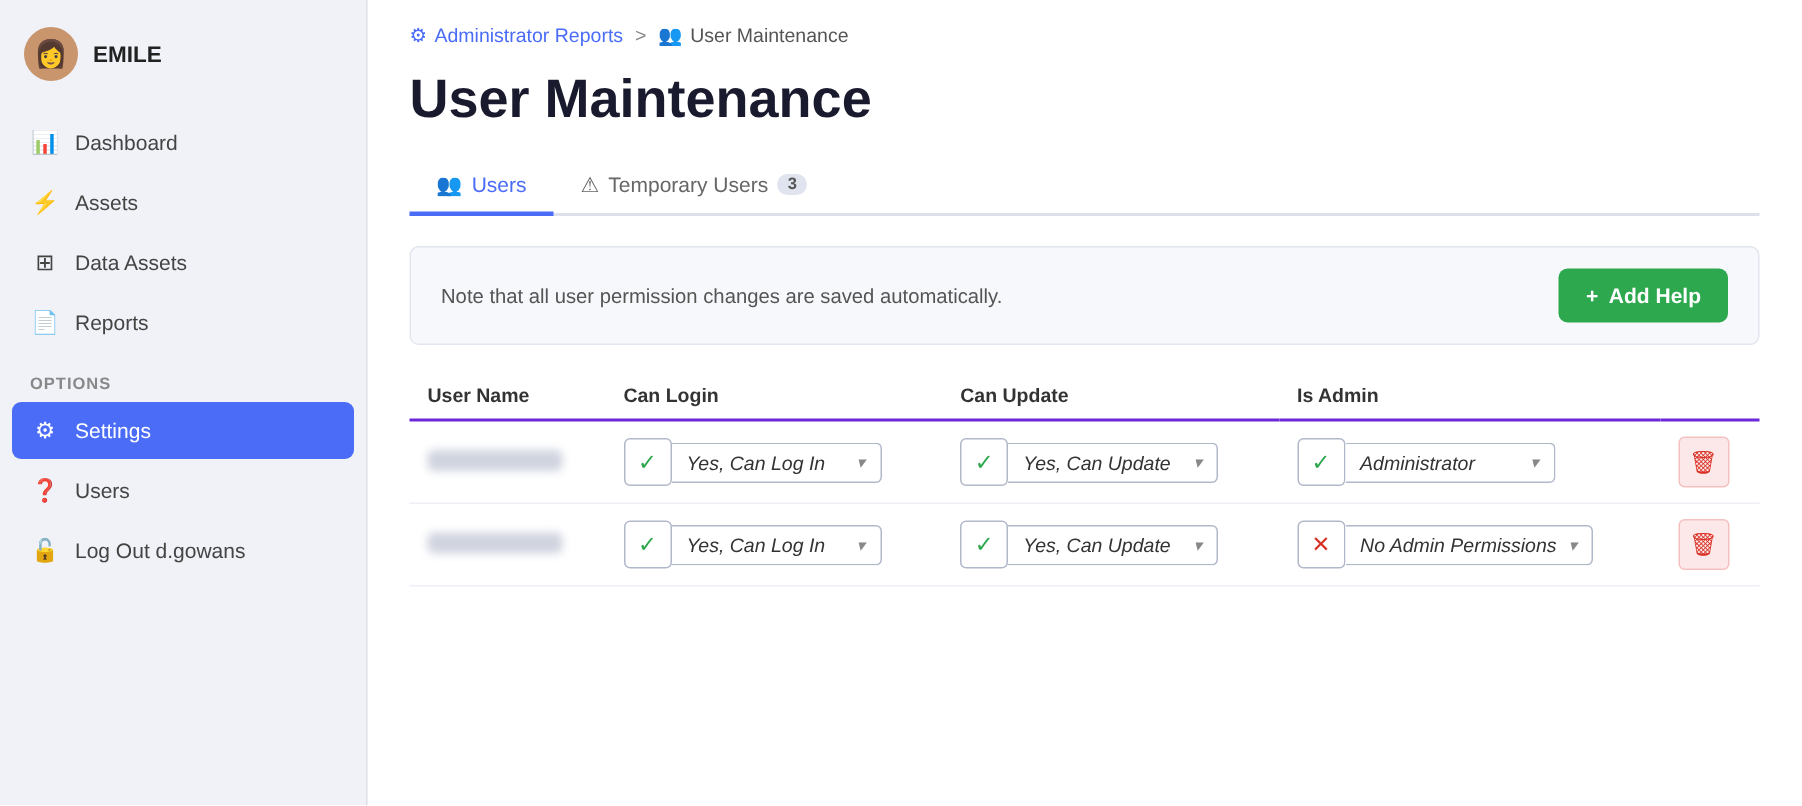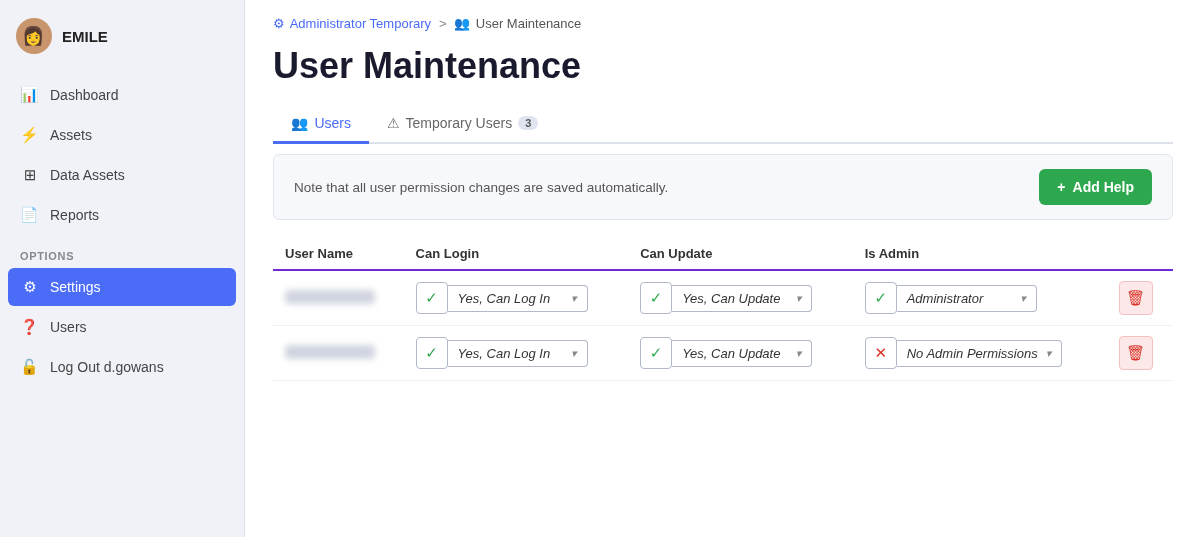--- a/index.html
+++ b/index.html
@@ -114,21 +114,21 @@
       background: #e0e4ef;
       color: #555;
       border-radius: 10px;
       padding: 1px 7px;
       font-size: 11px;
       font-weight: 600;
     }
 
     
     #content {
-      padding: 10px 28px;
+      padding: 20px 28px;
       flex: 1;
       overflow-y: auto;
     }
     #info-bar {
       display: flex;
       align-items: center;
       justify-content: space-between;
       background: #f7f8fb;
       border: 1px solid #e2e6ef;
       border-radius: 6px;
@@ -258,21 +258,21 @@
       <span>Log Out d.gowans</span>
     </div>
   </div>
 </div>
 
 <div id="main">
 
   <div id="breadcrumb">
     <span class="breadcrumb-link">
       <span>⚙</span>
-      <span>Administrator Temporary</span>
+      <span>Administrator Reports</span>
     </span>
     <span class="breadcrumb-sep">&gt;</span>
     <span class="breadcrumb-current">
       <span>👥</span>
       <span>User Maintenance</span>
     </span>
   </div>
 
   <div id="page-title">User Maintenance</div>
 

